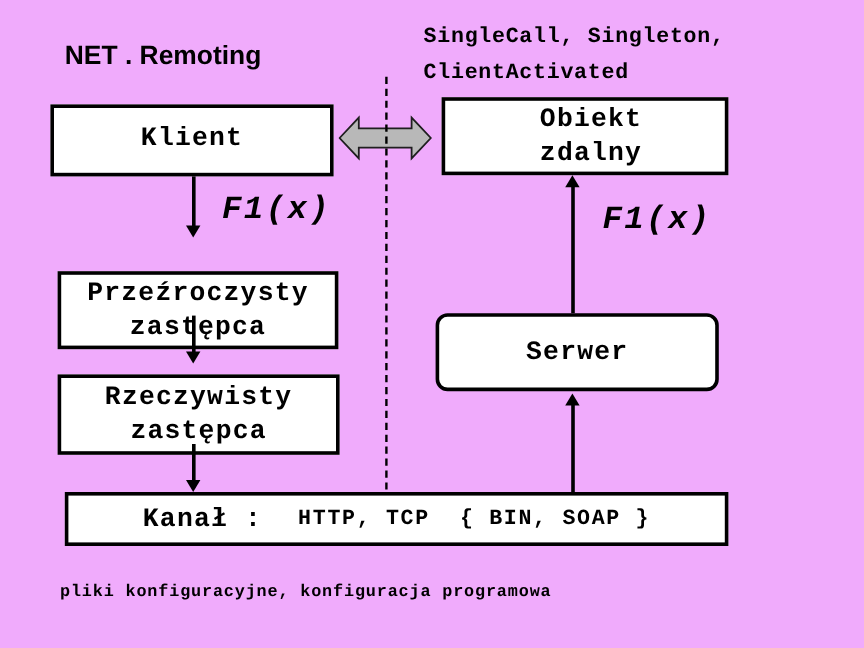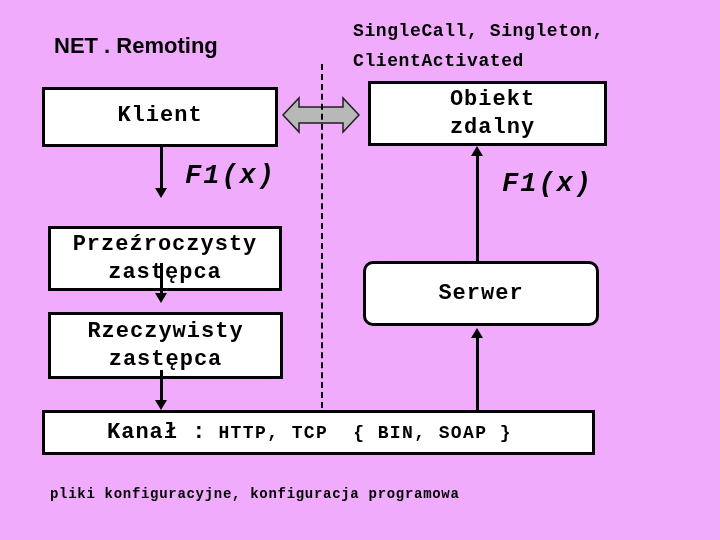--- a/index.html
+++ b/index.html
@@ -53,28 +53,28 @@
     letter-spacing: 1px;
     text-align: center;
     white-space: nowrap;
   }
   .box-klient   { left: 42px;  top: 87px;  width: 236px; height: 60px; padding-bottom: 2px; }
   .box-obiekt   { left: 368px; top: 81px;  width: 239px; height: 65px; padding-left: 10px; }
   .box-prze     { left: 48px;  top: 198px; width: 234px; height: 65px; margin-top: 28px; }
   .box-rzecz    { left: 48px;  top: 312px; width: 235px; height: 67px; }
   .box-serwer   { left: 363px; top: 261px; width: 236px; height: 65px; border-radius: 10px; }
   .box-kanal {
-    left: 42px; top: 410px; width: 553px; height: 45px;
+    left: 54px; top: 410px; width: 553px; height: 45px;
     flex-direction: row;
     justify-content: flex-start;
     align-items: center;
   }
   .kanal-label  { margin-left: 62px; font-size: 22px; letter-spacing: 1px; }
   .kanal-small  { font-size: 18px; letter-spacing: 1.4px; }
-  .kanal-protocols { margin-left: 12px; }
+  .kanal-protocols { margin-left: 30px; }
   .kanal-formats   { margin-left: 25px; }
 
   
   .f1 {
     position: absolute;
     font-weight: bold;
     font-size: 27px;
     letter-spacing: 2px;
     white-space: nowrap;
     font-style: italic;

